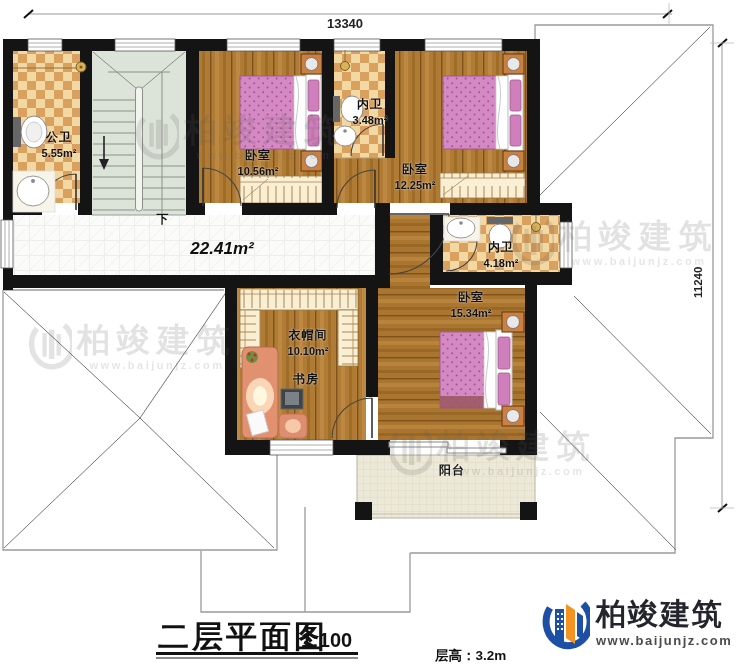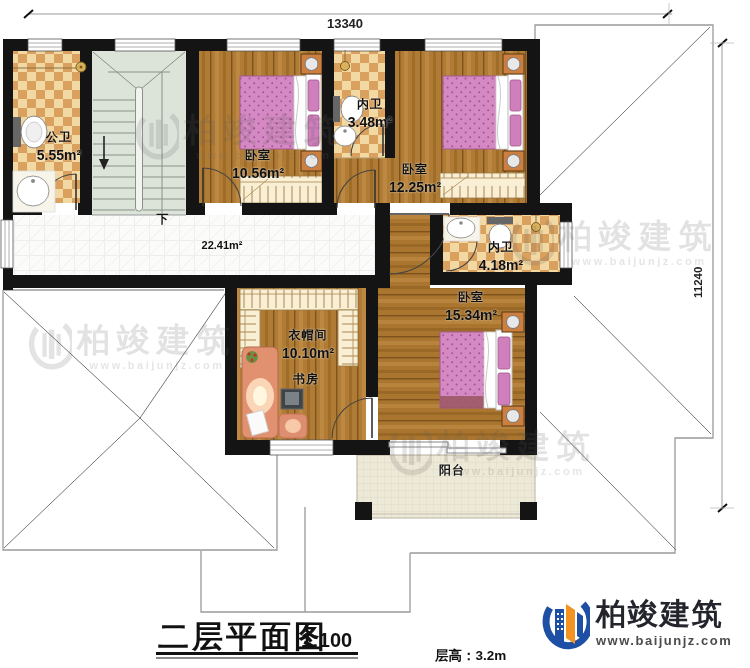--- a/index.html
+++ b/index.html
@@ -2,21 +2,21 @@
 <html><head>
 <meta charset="utf-8">
 <style>
   html,body{margin:0;padding:0;background:#fff;}
   #stage{position:relative;width:750px;height:668px;background:#ffffff;overflow:hidden;
          font-family:"Liberation Sans","DejaVu Sans",sans-serif;}
   #plan-svg{position:absolute;left:0;top:0;}
   .lbl{position:absolute;transform:translateX(-50%);text-align:center;line-height:1.3;
        white-space:nowrap;color:#101010;text-shadow:0 0 2px rgba(255,255,255,.85);}
   .room-name{display:block;font-size:12px;font-weight:bold;letter-spacing:1px;}
-  .room-area{display:block;font-size:14px;font-weight:bold;}
+  .room-area{display:block;font-size:11px;font-weight:bold;}
   .big{font-size:15px;}
   .dim-h{position:absolute;transform:translateX(-50%);font-size:13px;font-weight:600;color:#222;}
   .dim-v{position:absolute;font-size:11.5px;font-weight:600;color:#222;
          transform:rotate(-90deg);transform-origin:left top;}
   
   .wm{position:absolute;display:flex;align-items:center;gap:5px;opacity:0.17;pointer-events:none;}
   .wm-col{display:flex;flex-direction:column;align-items:center;}
   .wm-text{font-size:33px;font-weight:bold;letter-spacing:7px;color:#5a5a5a;line-height:1;}
   .wm-url{font-size:11px;font-weight:bold;letter-spacing:2.5px;color:#6a6a6a;margin-top:3px;}
   
@@ -433,21 +433,21 @@
     <span class="room-name">衣帽间</span>
     <span class="room-area">10.10m²</span>
   </div>
   <div class="lbl" style="left:306px;top:372px;">
     <span class="room-name">书房</span>
   </div>
   <div class="lbl big" style="left:452px;top:463px;">
     <span class="room-name">阳台</span>
   </div>
   <div class="lbl" style="left:222px;top:238px;">
-    <span class="room-area" style="font-size:11px;">22.41m²</span>
+    <span class="room-area" style="font-size:17px;font-style:italic;">22.41m²</span>
   </div>
   <div class="lbl big" style="left:163px;top:212px;">
     <span class="room-name">下</span>
   </div>
 
   <div class="title-cn">二层平面图</div>
   <div class="title-scale">1:100</div>
   <div class="rule1"></div>
   <div class="rule2"></div>
   <div class="info-height">

